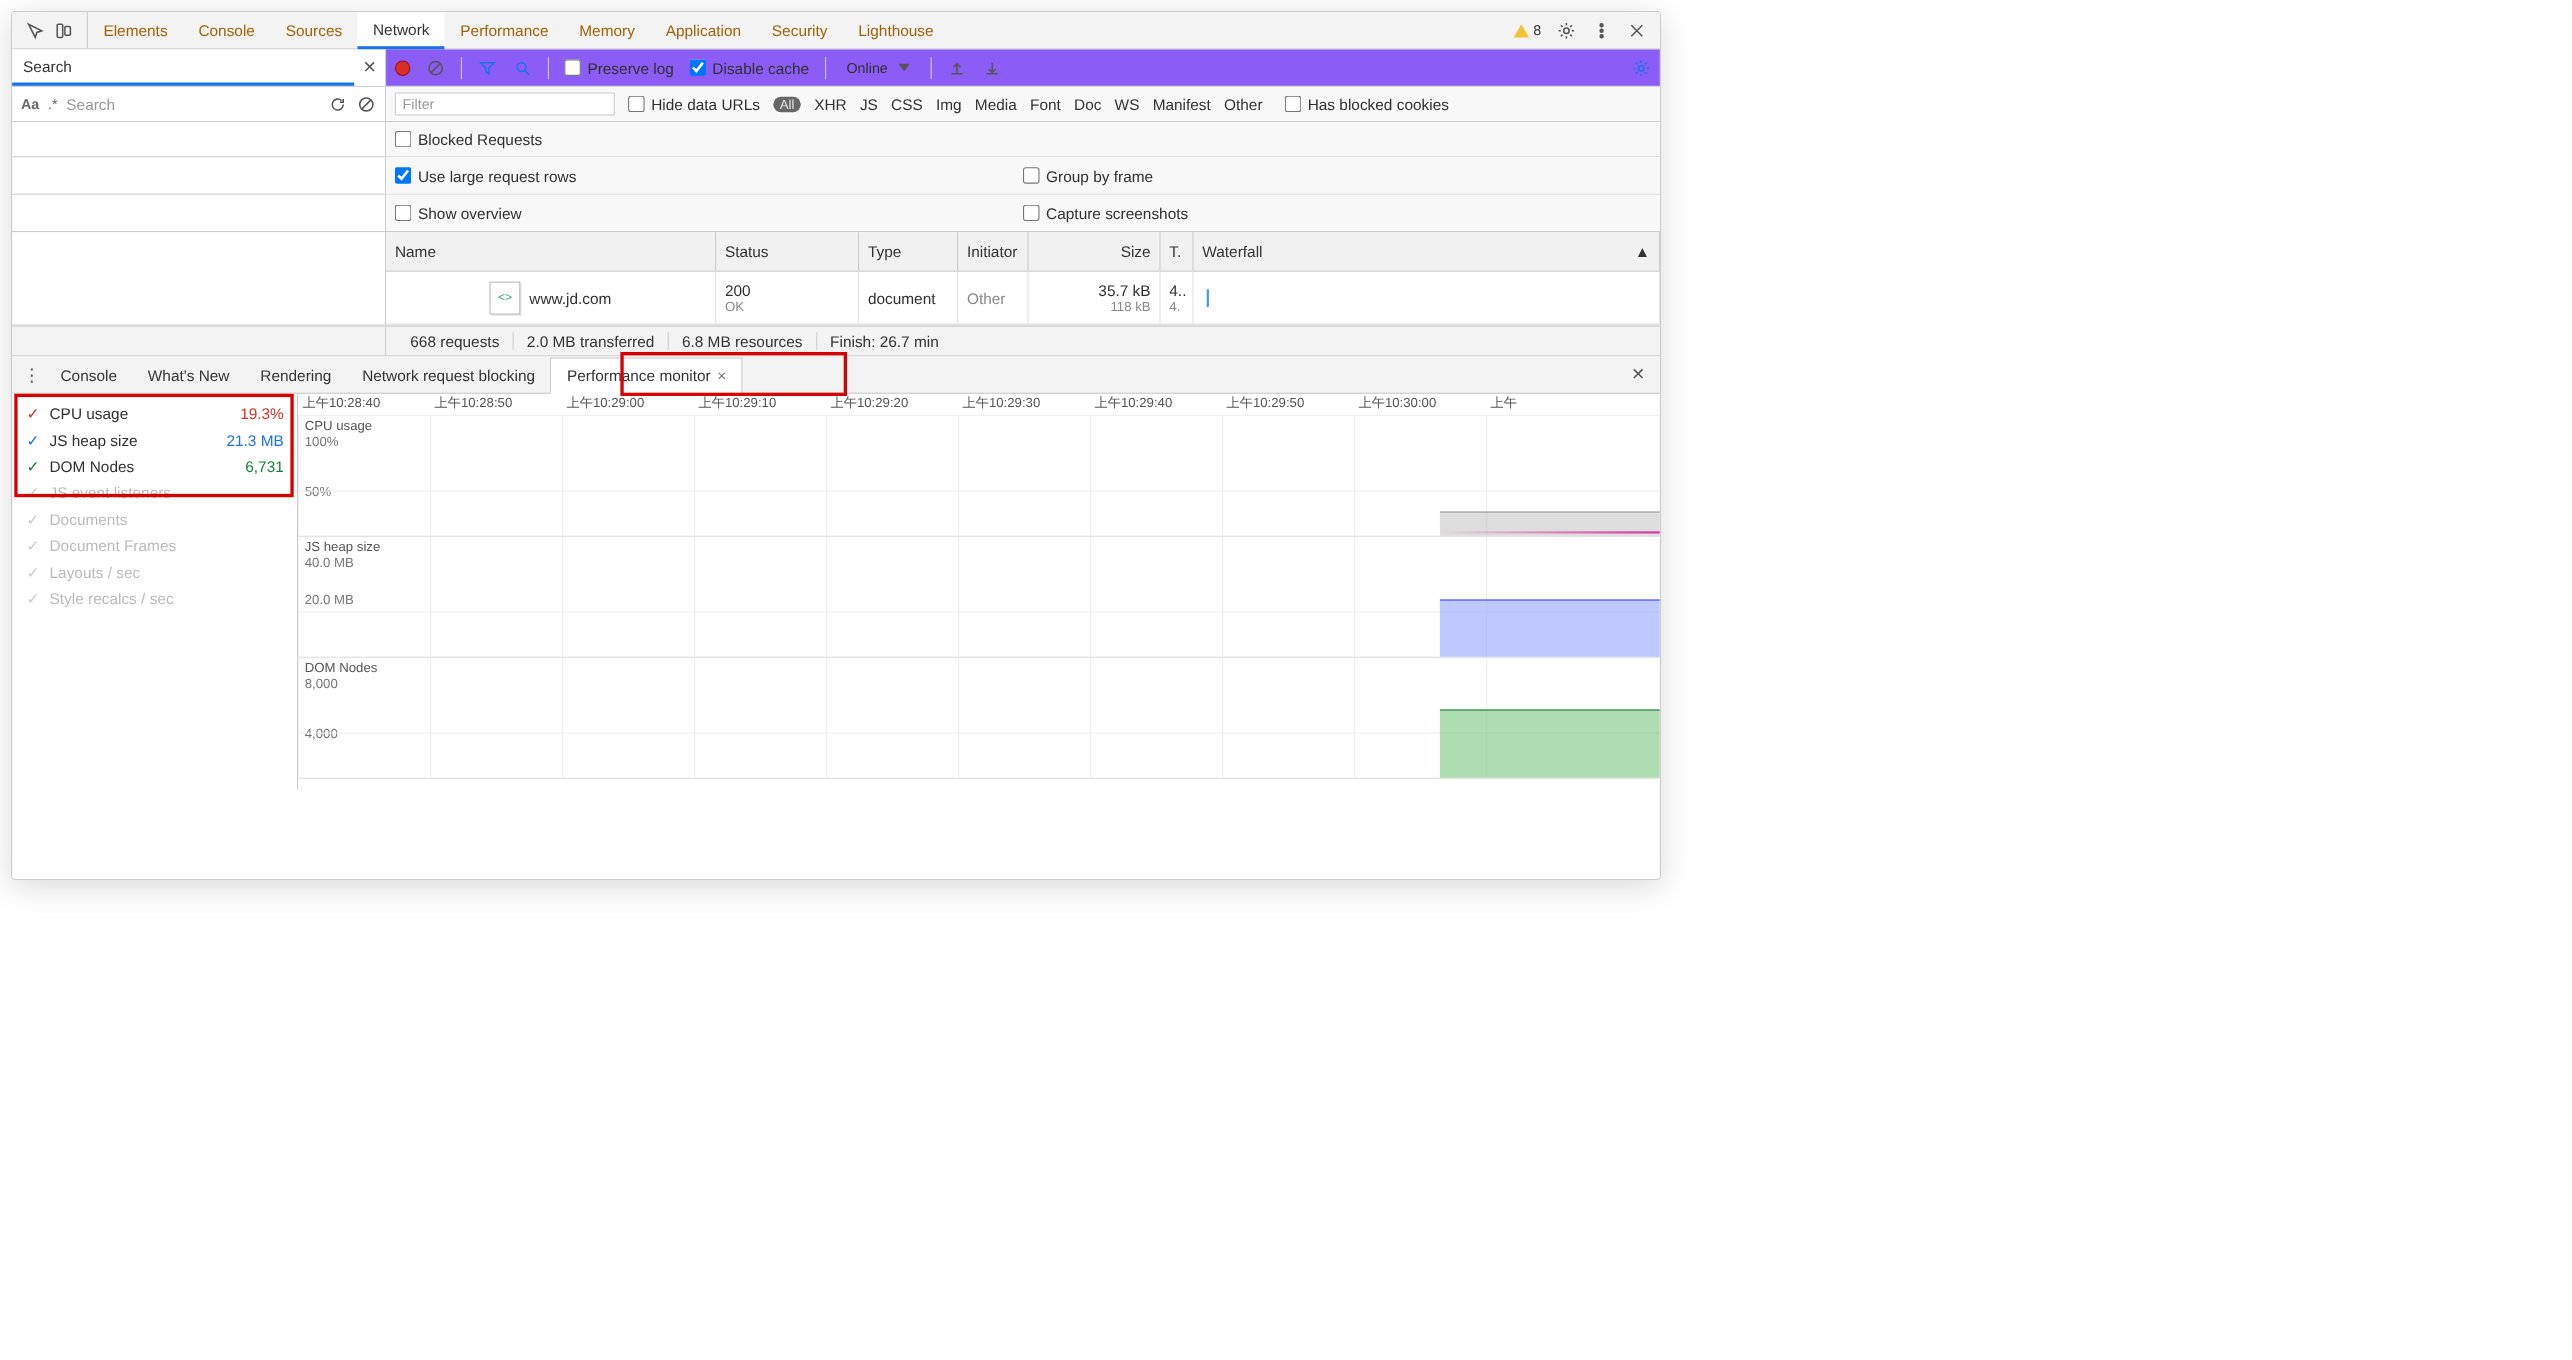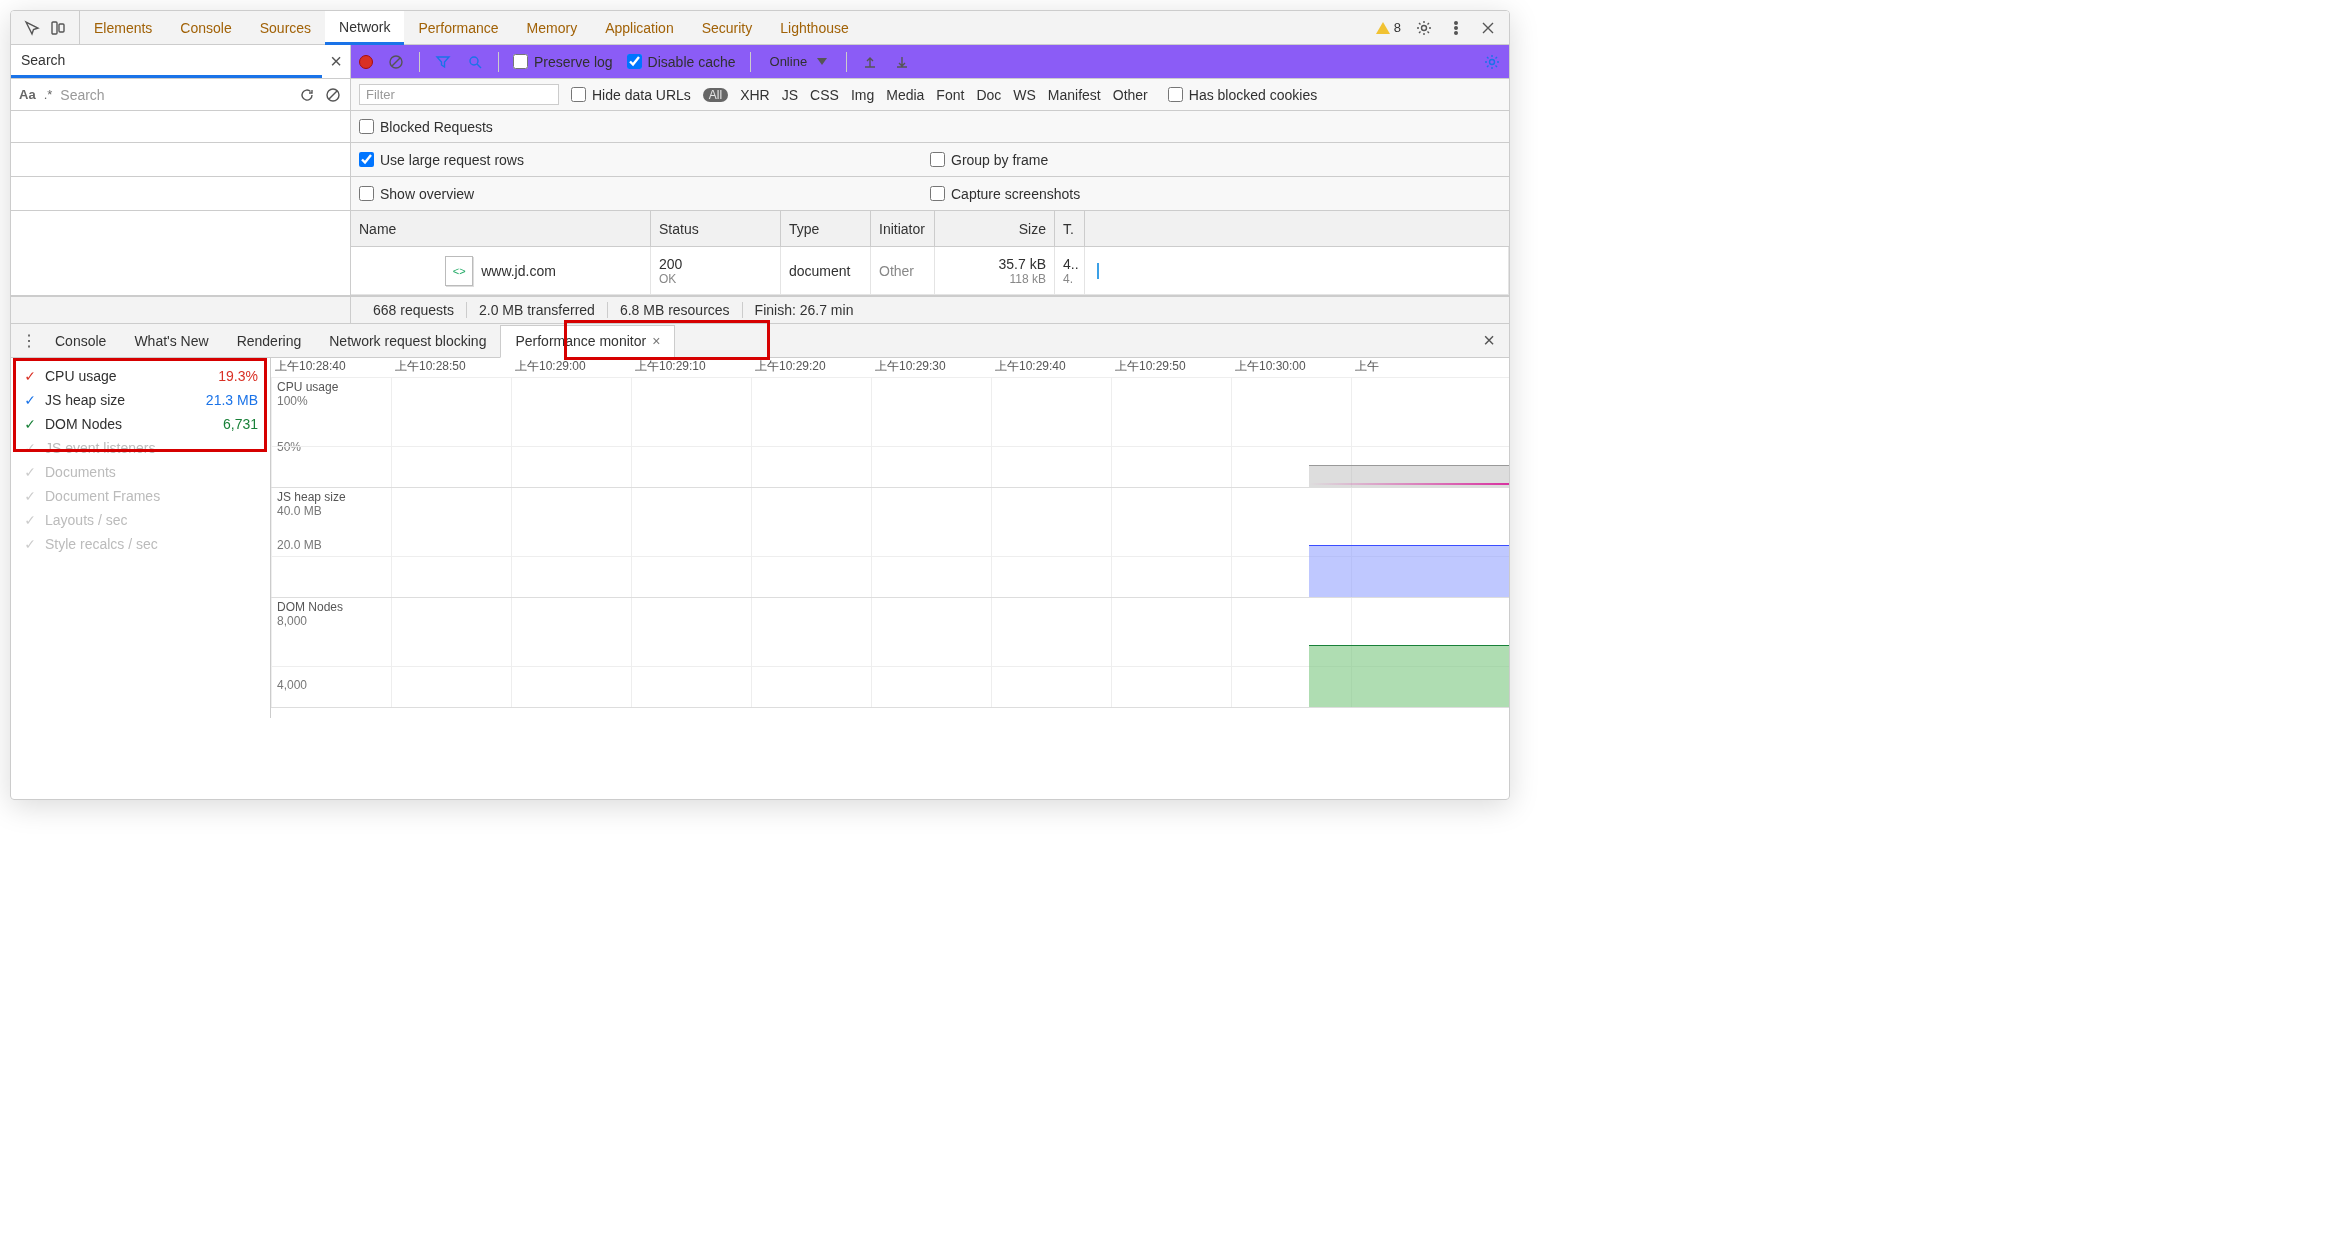--- a/index.html
+++ b/index.html
@@ -309,20 +309,24 @@
 <div class="tbl-wrap">
   <div class="tbl-left"></div>
   <div class="tbl-right">
     <div class="thead">
       <div class="th name">Name</div>
       <div class="th status">Status</div>
       <div class="th type">Type</div>
       <div class="th init">Initiator</div>
       <div class="th size">Size</div>
       <div class="th time">T.</div>
+      <div class="th wf">
+          <span>Waterfall</span>
+          <span>▲</span>
+        </div>
     </div>
     <div class="trow">
       <div class="td name">
           <span class="doc-icon">&lt;&gt;</span>
           <span>www.jd.com</span>
         </div>
       <div class="td status">
           <span>200</span>
           <span class="sub">OK</span>
         </div>
@@ -472,21 +476,21 @@
           <div></div>
         </div>
       <div class="plot">
           <div class="area blue" style="height:52px"></div>
         </div>
     </div>
 
     <div class="chart" style="height:110px">
       <div class="title">DOM Nodes</div>
       <div class="ylab">8,000</div>
-      <div class="ylab" style="position:absolute;top:80px">4,000</div>
+      <div class="ylab" style="position:absolute;top:62px">4,000</div>
       <div class="grid" style="top:68px"></div>
       <div class="vlines">
           <div></div>
           <div></div>
           <div></div>
           <div></div>
           <div></div>
           <div></div>
           <div></div>
           <div></div>

